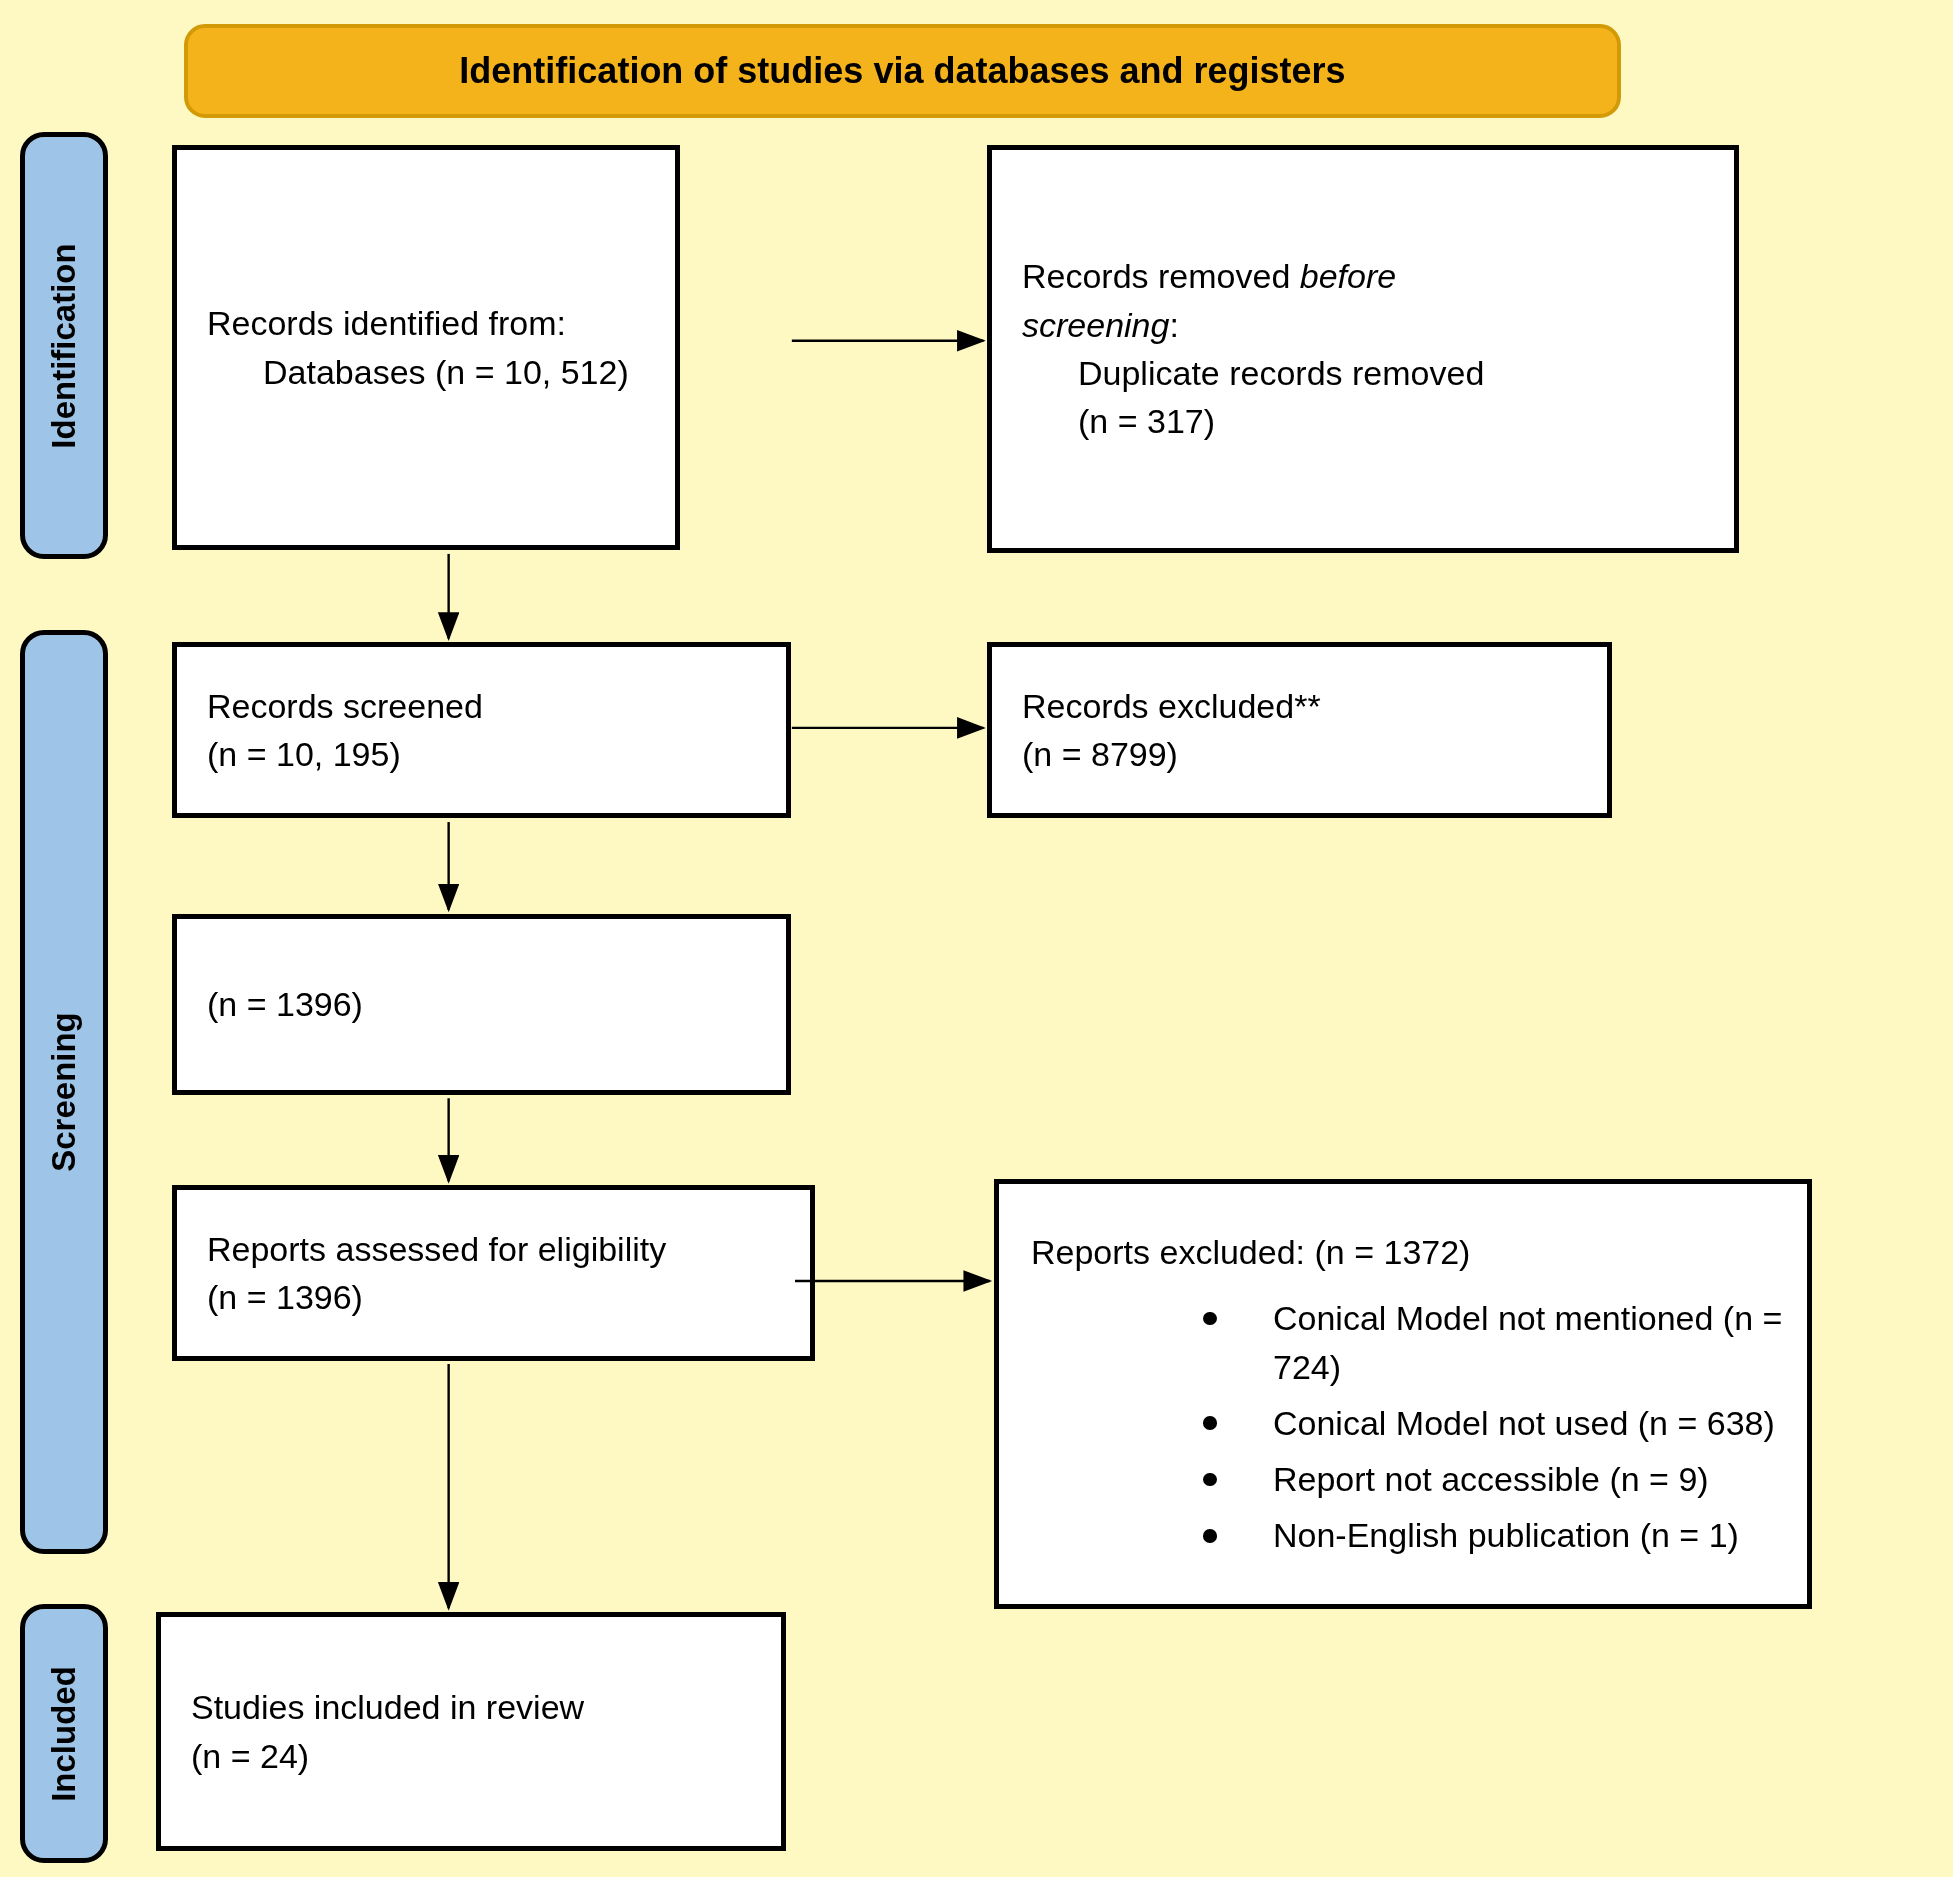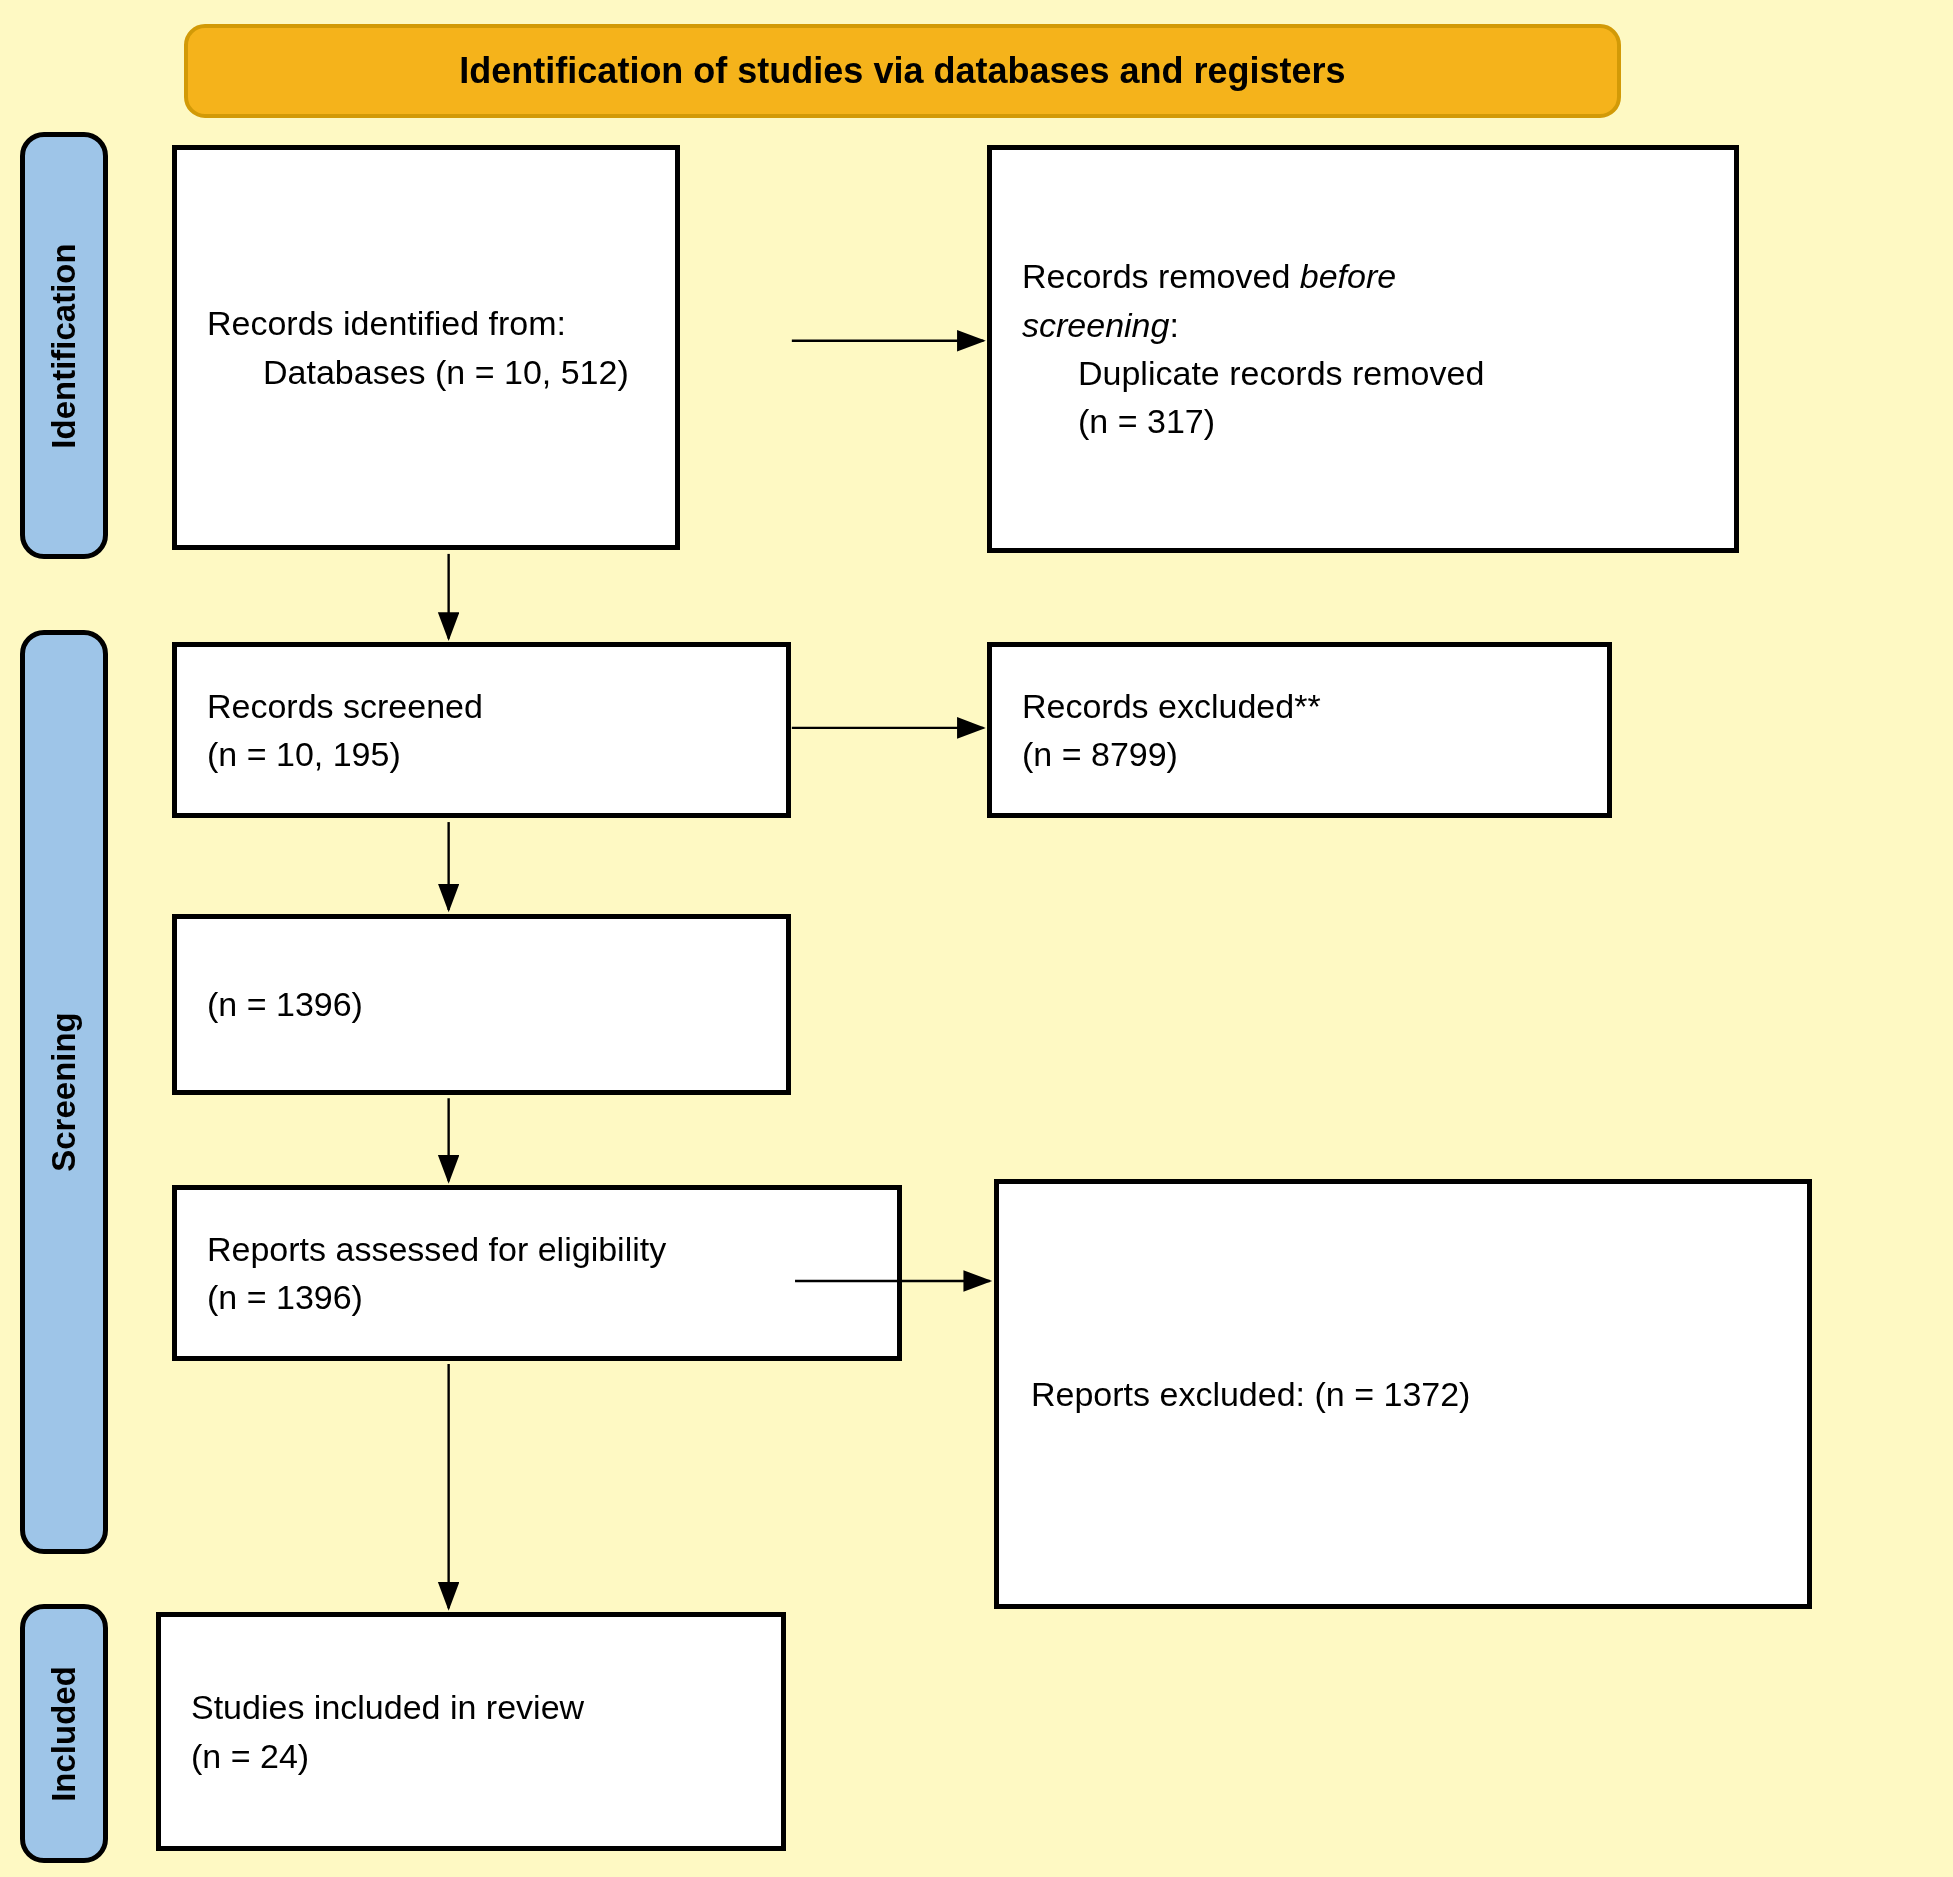--- a/index.html
+++ b/index.html
@@ -86,27 +86,33 @@
 
   <div class="box" style="left:987px;top:642px;width:625px;height:176px;">
     <div>Records excluded**</div>
     <div>(n = 8799)</div>
   </div>
 
   <div class="box" style="left:172px;top:914px;width:619px;height:181px;">
     <div>(n = 1396)</div>
   </div>
 
-  <div class="box" style="left:172px;top:1185px;width:730px;height:176px;">
+  <div class="box" style="left:172px;top:1185px;width:643px;height:176px;">
     <div>Reports assessed for eligibility</div>
     <div>(n = 1396)</div>
   </div>
 
   <div class="box big-box" style="left:994px;top:1179px;width:818px;height:430px;">
     <div>Reports excluded: (n = 1372)</div>
+    <ul class="bullets">
+      <li>Conical Model not mentioned (n = 724)</li>
+      <li>Conical Model not used (n = 638)</li>
+      <li>Report not accessible (n = 9)</li>
+      <li>Non-English publication (n = 1)</li>
+    </ul>
   </div>
 
   <div class="box" style="left:156px;top:1612px;width:630px;height:239px;">
     <div>Studies included in review</div>
     <div>(n = 24)</div>
   </div>
 
   <svg class="arrow-layer" width="1954" height="1878" viewBox="0 0 2448 2353">
     <defs>
       <marker id="ah" markerWidth="14" markerHeight="11" refX="11" refY="4.5" orient="auto">

